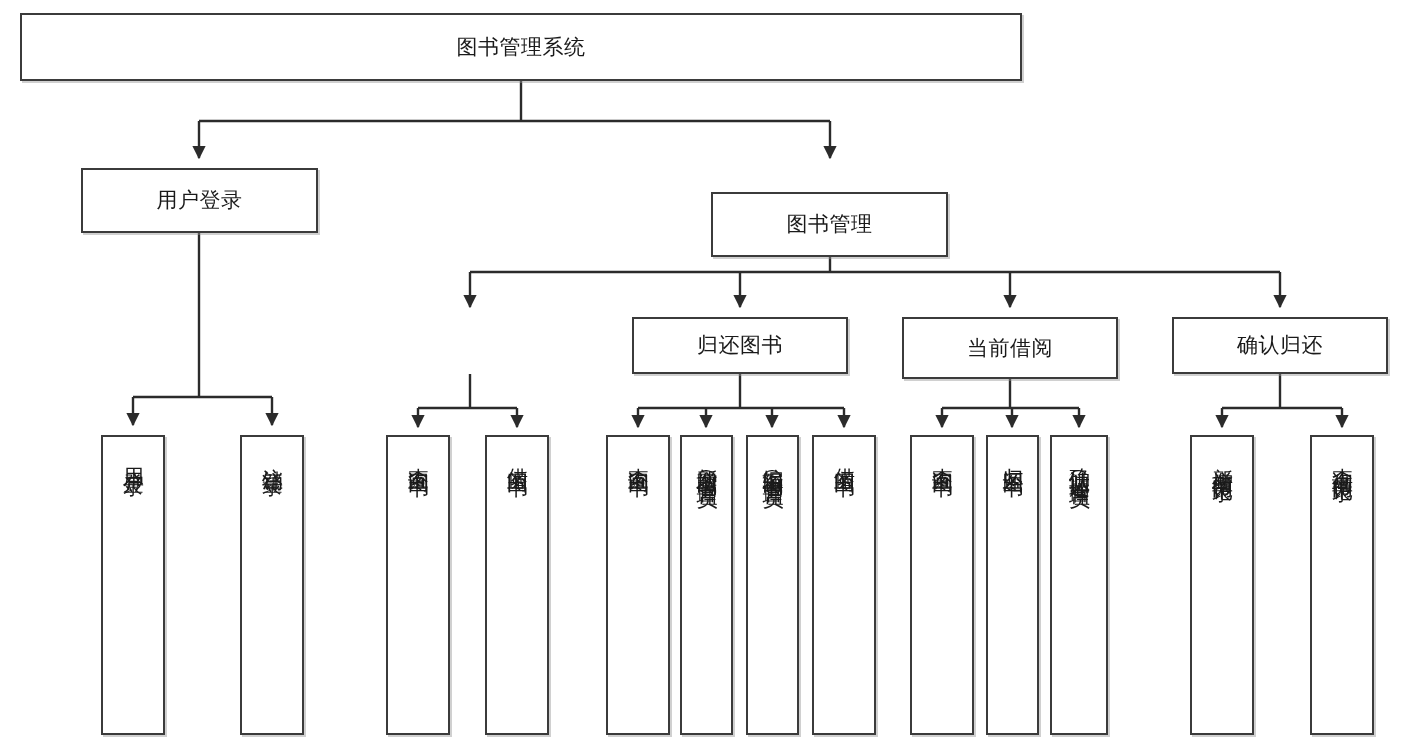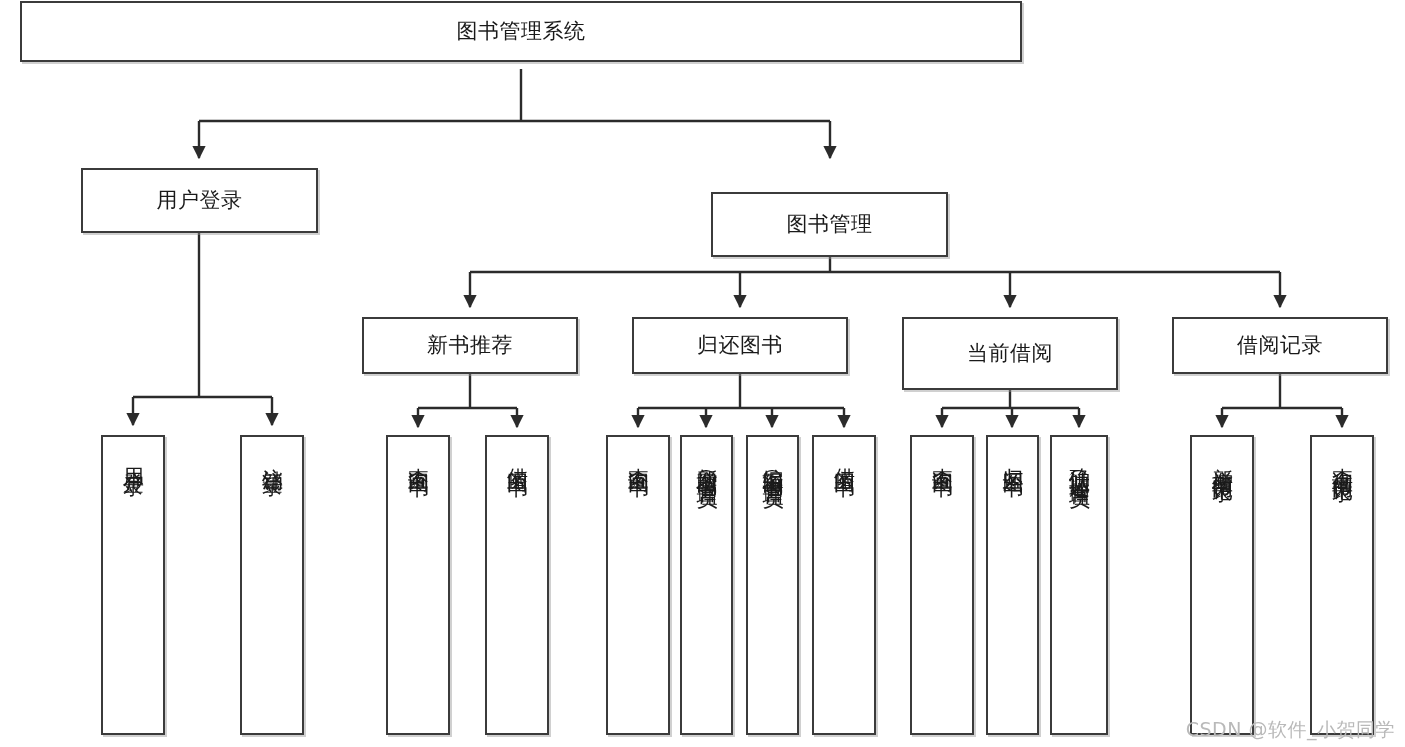--- a/index.html
+++ b/index.html
@@ -117,42 +117,39 @@
       <path d="M 1012 408 L 1012 427" marker-end="url(#arrow)"></path>
       <path d="M 1079 408 L 1079 427" marker-end="url(#arrow)"></path>
 
       <path d="M 1280 374 L 1280 408"></path>
       <path d="M 1222 408 L 1342 408"></path>
       <path d="M 1222 408 L 1222 427" marker-end="url(#arrow)"></path>
       <path d="M 1342 408 L 1342 427" marker-end="url(#arrow)"></path>
     </g>
   </svg>
 
-  <div class="node-box" style="left: 20px; top: 1px; width: 1002px; height: 61px; text-align: right;">
+  <div class="node-box" style="left: 20px; top: 13px; width: 1002px; height: 68px; text-align: right;">
     <span class="node-label">图书管理系统</span>
   </div>
 
   <div class="node-box" style="left: 81px; top: 168px; width: 237px; height: 65px;">
     <span class="node-label">用户登录</span>
   </div>
   <div class="node-box" style="left: 711px; top: 168px; width: 237px; height: 65px; margin-top: 24px;">
     <span class="node-label">图书管理</span>
   </div>
 
-  <div class="node-box" style="left: 362px; top: 317px; width: 216px; height: 57px;">
-    <span class="node-label">新书推荐</span>
-  </div>
   <div class="node-box" style="left: 632px; top: 317px; width: 216px; height: 57px;">
     <span class="node-label">归还图书</span>
   </div>
-  <div class="node-box" style="left: 902px; top: 317px; width: 216px; height: 73px;">
+  <div class="node-box" style="left: 902px; top: 317px; width: 216px; height: 62px;">
     <span class="node-label">当前借阅</span>
   </div>
   <div class="node-box" style="left: 1172px; top: 317px; width: 216px; height: 57px;">
-    <span class="node-label">借阅记录</span>
+    <span class="node-label">确认归还</span>
   </div>
 
   <div class="node-box leaf" style="left: 101px; top: 435px; width: 64px; height: 300px;">
     <span class="node-label">用户登录</span>
   </div>
   <div class="node-box leaf" style="left: 240px; top: 435px; width: 64px; height: 300px;">
     <span class="node-label">注销登录</span>
   </div>
   <div class="node-box leaf" style="left: 386px; top: 435px; width: 64px; height: 300px;">
     <span class="node-label">查询图书</span>
@@ -181,15 +178,14 @@
   <div class="node-box leaf" style="left: 1050px; top: 435px; width: 58px; height: 300px;">
     <span class="node-label">确认归还（管理员）</span>
   </div>
   <div class="node-box leaf" style="left: 1190px; top: 435px; width: 64px; height: 300px;">
     <span class="node-label">新增借阅记录</span>
   </div>
   <div class="node-box leaf" style="left: 1310px; top: 435px; width: 64px; height: 300px;">
     <span class="node-label">查询借阅记录</span>
   </div>
 
-  <div class="watermark">CSDN @软件_小贺同学</div>
 
 </div>
 
 </body></html>

